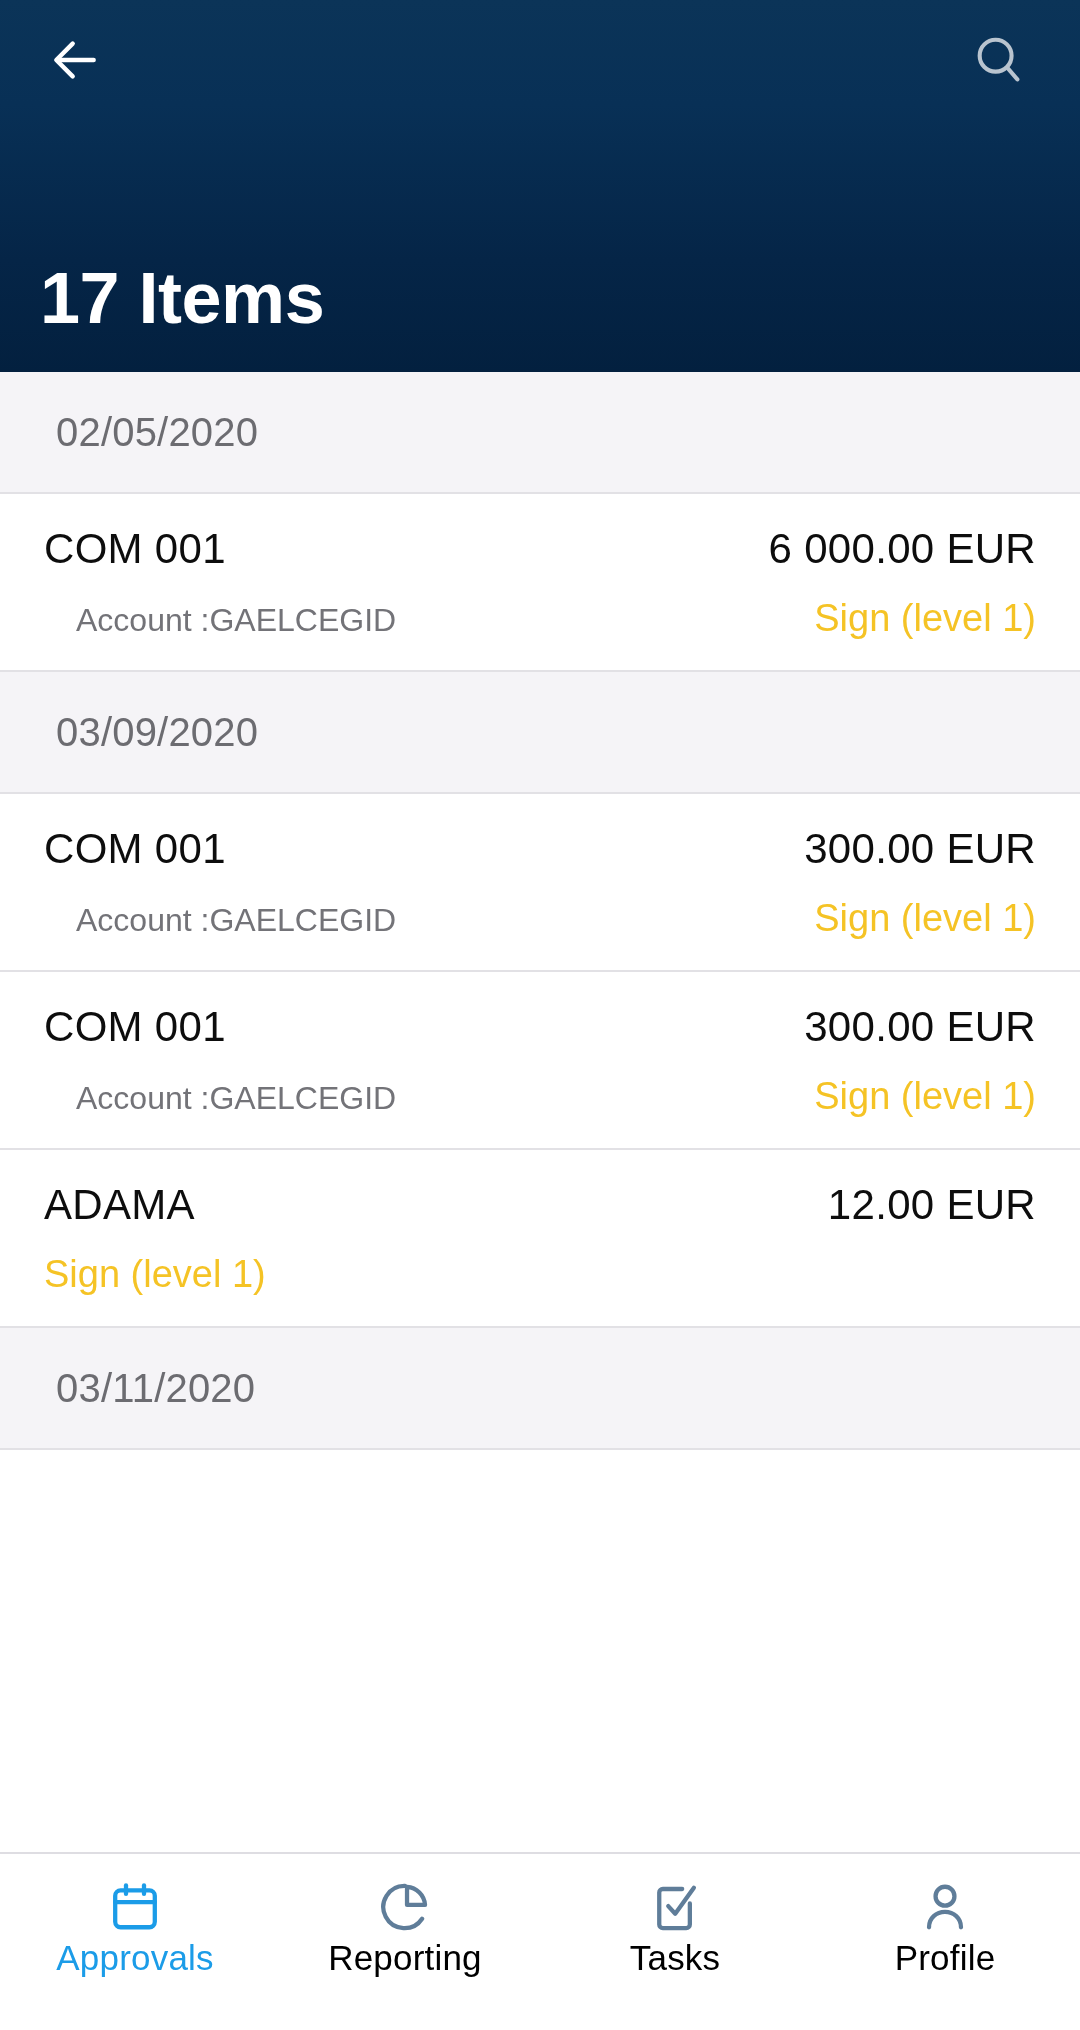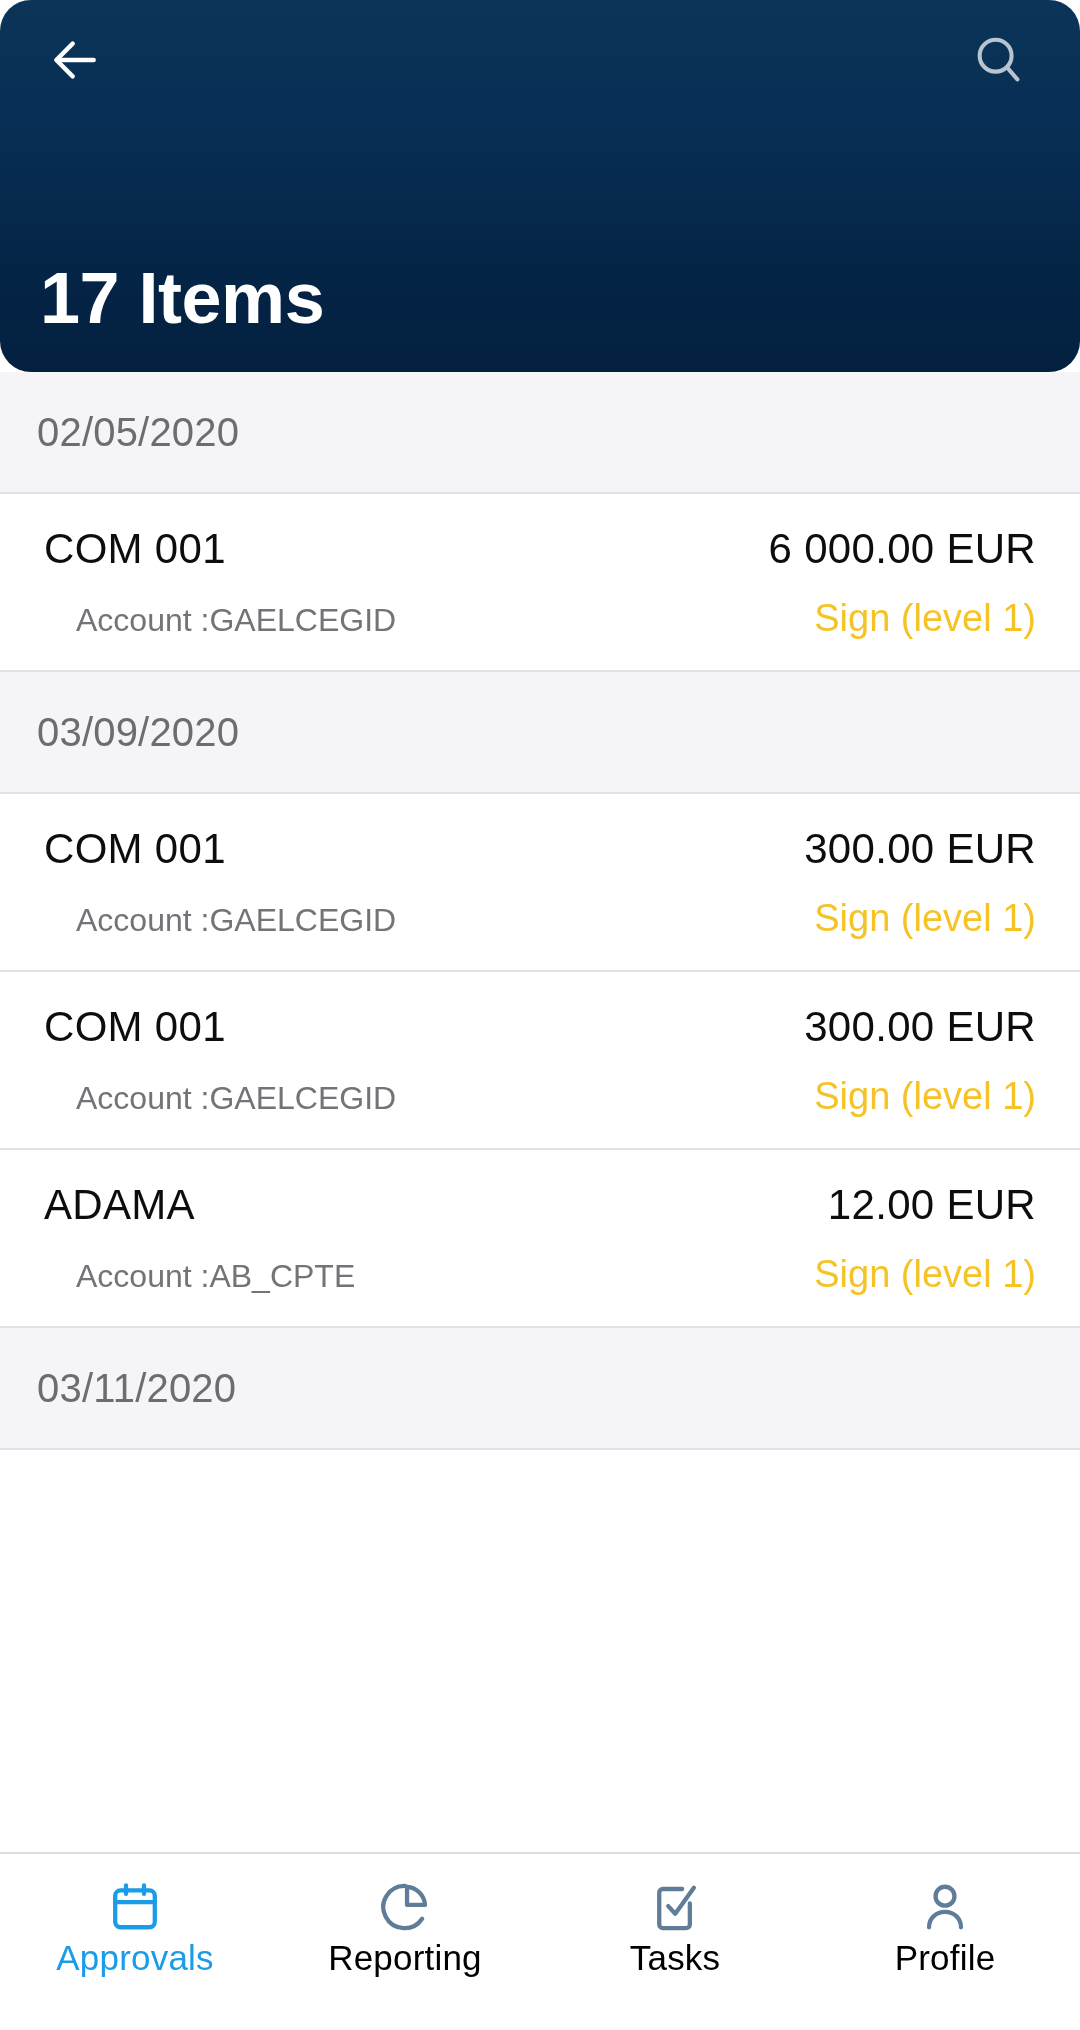--- a/index.html
+++ b/index.html
@@ -25,21 +25,20 @@
     position: relative;
   }
 
   
   .header {
     height: 372px;
     flex: 0 0 372px;
     background: linear-gradient(180deg, #0b3458 0%, #083056 28%, #052547 70%, #03203f 100%);
     position: relative;
     box-sizing: border-box;
-    border-radius: 31px;
   }
   .header-bar {
     height: 120px;
     display: flex;
     align-items: center;
     justify-content: space-between;
     padding: 0 44px 0 38px;
     box-sizing: border-box;
   }
   .icon-btn {
@@ -73,21 +72,21 @@
     flex: 1 1 auto;
     overflow: hidden;
     background: #ffffff;
   }
   .date-header {
     background: #f5f4f7;
     border-bottom: 2px solid #e2e1e5;
     height: 122px;
     display: flex;
     align-items: center;
-    padding: 0 37px;
+    padding: 0 56px;
     box-sizing: border-box;
   }
   .date-header .date-text {
     color: #6c6c71;
     font-size: 40px;
     font-weight: normal;
     letter-spacing: 0.2px;
   }
 
   .item-row {
@@ -229,21 +228,20 @@
         <span class="item-account">Account :GAELCEGID</span>
         <span class="item-status">Sign (level 1)</span>
       </div>
     </div>
     <div class="item-row">
       <div class="item-line primary">
         <span class="item-title">ADAMA</span>
         <span class="item-amount">12.00 EUR</span>
       </div>
       <div class="item-line secondary">
-        <span class="item-account">Account :AB_CPTE</span>
         <span class="item-status">Sign (level 1)</span>
       </div>
     </div>
 
     <div class="date-header">
       <span class="date-text">03/11/2020</span>
     </div>
 
   </div>
 

